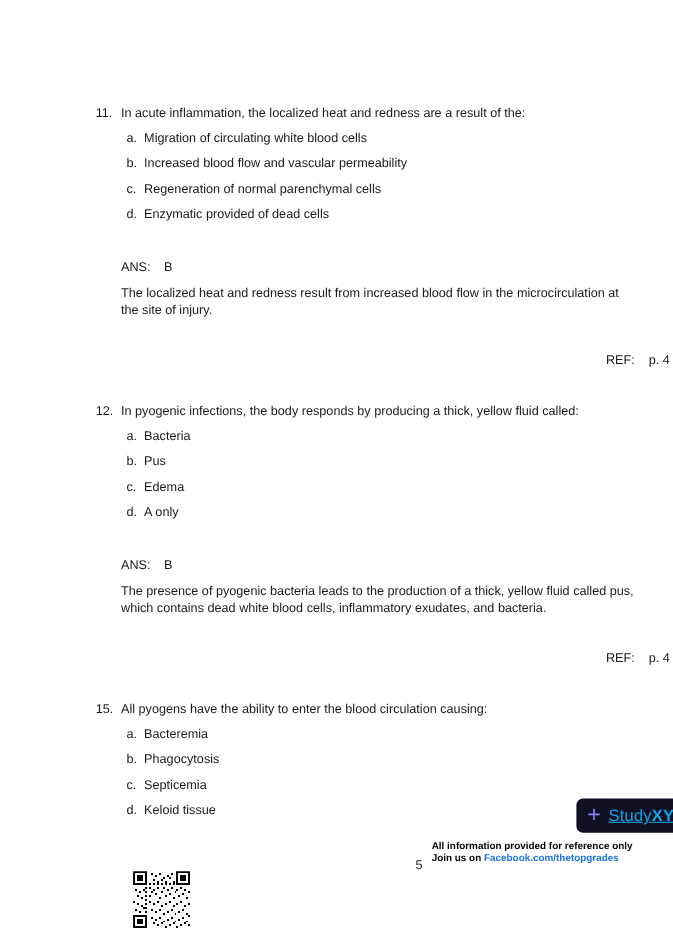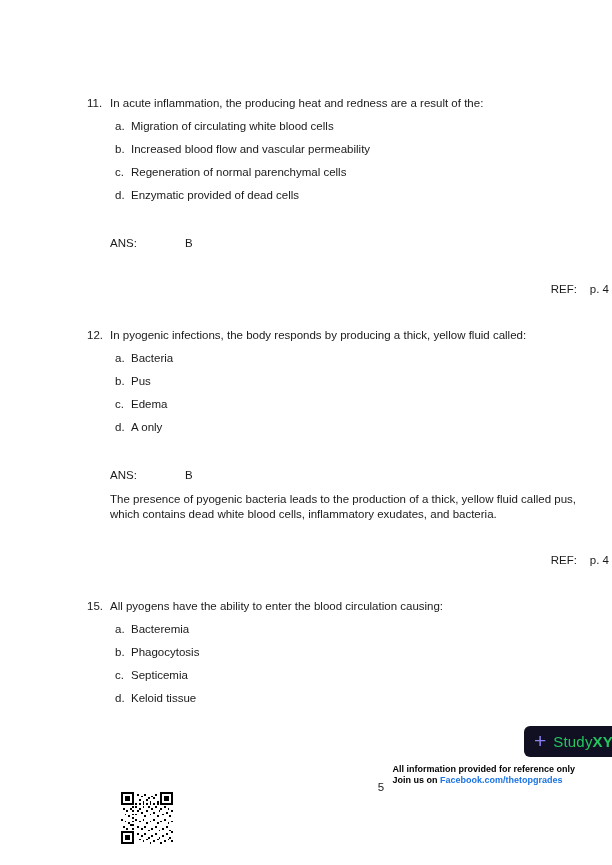--- a/index.html
+++ b/index.html
@@ -22,21 +22,21 @@
   }
   .question { margin: 0; }
   .question + .question { margin-top: 31px; }
   .qline { display: flex; margin-bottom: 8px; }
   .qnum { width: 23px; flex: 0 0 23px; }
   .qtext { flex: 1; }
   .options { margin-left: 28px; }
   .option { display: flex; margin-bottom: 8px; }
   .oletter { width: 16px; flex: 0 0 16px; }
   .otext { flex: 1; }
-  .ansline { margin-left: 23px; margin-top: 33px; display: flex; gap: 36px; }
+  .ansline { margin-left: 23px; margin-top: 33px; display: flex; }
   .kv-key { width: 39px; flex: 0 0 39px; }
   .explanation {
     margin: 9px 0 0 23px;
     max-width: 470px;
   }
   .refline { margin-left: 23px; margin-top: 31px; display: flex; justify-content: flex-end; }
 
   
   .studyxy {
     position: absolute;
@@ -48,21 +48,21 @@
     padding: 0 14px 0 10px;
     gap: 7px;
   }
   .studyxy .plus {
     color: #8a7ff0;
     font-size: 21px;
     font-weight: 300;
     line-height: 1;
     margin-top: -2px;
   }
-  .studyxy .brand { color: #22c55e; font-size: 15px; letter-spacing: 0.2px; }
+  .studyxy .brand { color: #0ea5e9; font-size: 15px; letter-spacing: 0.2px; text-decoration: underline; }
   .studyxy .brand .xy { font-weight: 700; }
 
   .pagenum {
     position: absolute;
     top: 780px; left: 0; width: 688px;
     text-align: center;
     font-size: 11.5px;
   }
 
   .footer-right {
@@ -88,21 +88,21 @@
   }
 </style>
 </head>
 <body>
 
 <div class="page">
 
   <section class="question">
     <div class="qline">
       <span class="qnum">11.</span>
-      <span class="qtext">In acute inflammation, the producing heat and redness are a result of the:</span>
+      <span class="qtext">In acute inflammation, the localized heat and redness are a result of the:</span>
     </div>
     <div class="options">
       <div class="option">
         <span class="oletter">a.</span>
         <span class="otext">Migration of circulating white blood cells</span>
       </div>
       <div class="option">
         <span class="oletter">b.</span>
         <span class="otext">Increased blood flow and vascular permeability</span>
       </div>
@@ -112,20 +112,21 @@
       </div>
       <div class="option">
         <span class="oletter">d.</span>
         <span class="otext">Enzymatic provided of dead cells</span>
       </div>
     </div>
     <div class="ansline">
       <span class="kv-key">ANS:</span>
       <span class="kv-val">B</span>
     </div>
+    <p class="explanation">The localized heat and redness result from increased blood flow in the microcirculation at the site of injury.</p>
     <div class="refline">
       <span class="kv-key">REF:</span>
       <span class="kv-val">p. 4</span>
     </div>
   </section>
 
   <section class="question">
     <div class="qline">
       <span class="qnum">12.</span>
       <span class="qtext">In pyogenic infections, the body responds by producing a thick, yellow fluid called:</span>

